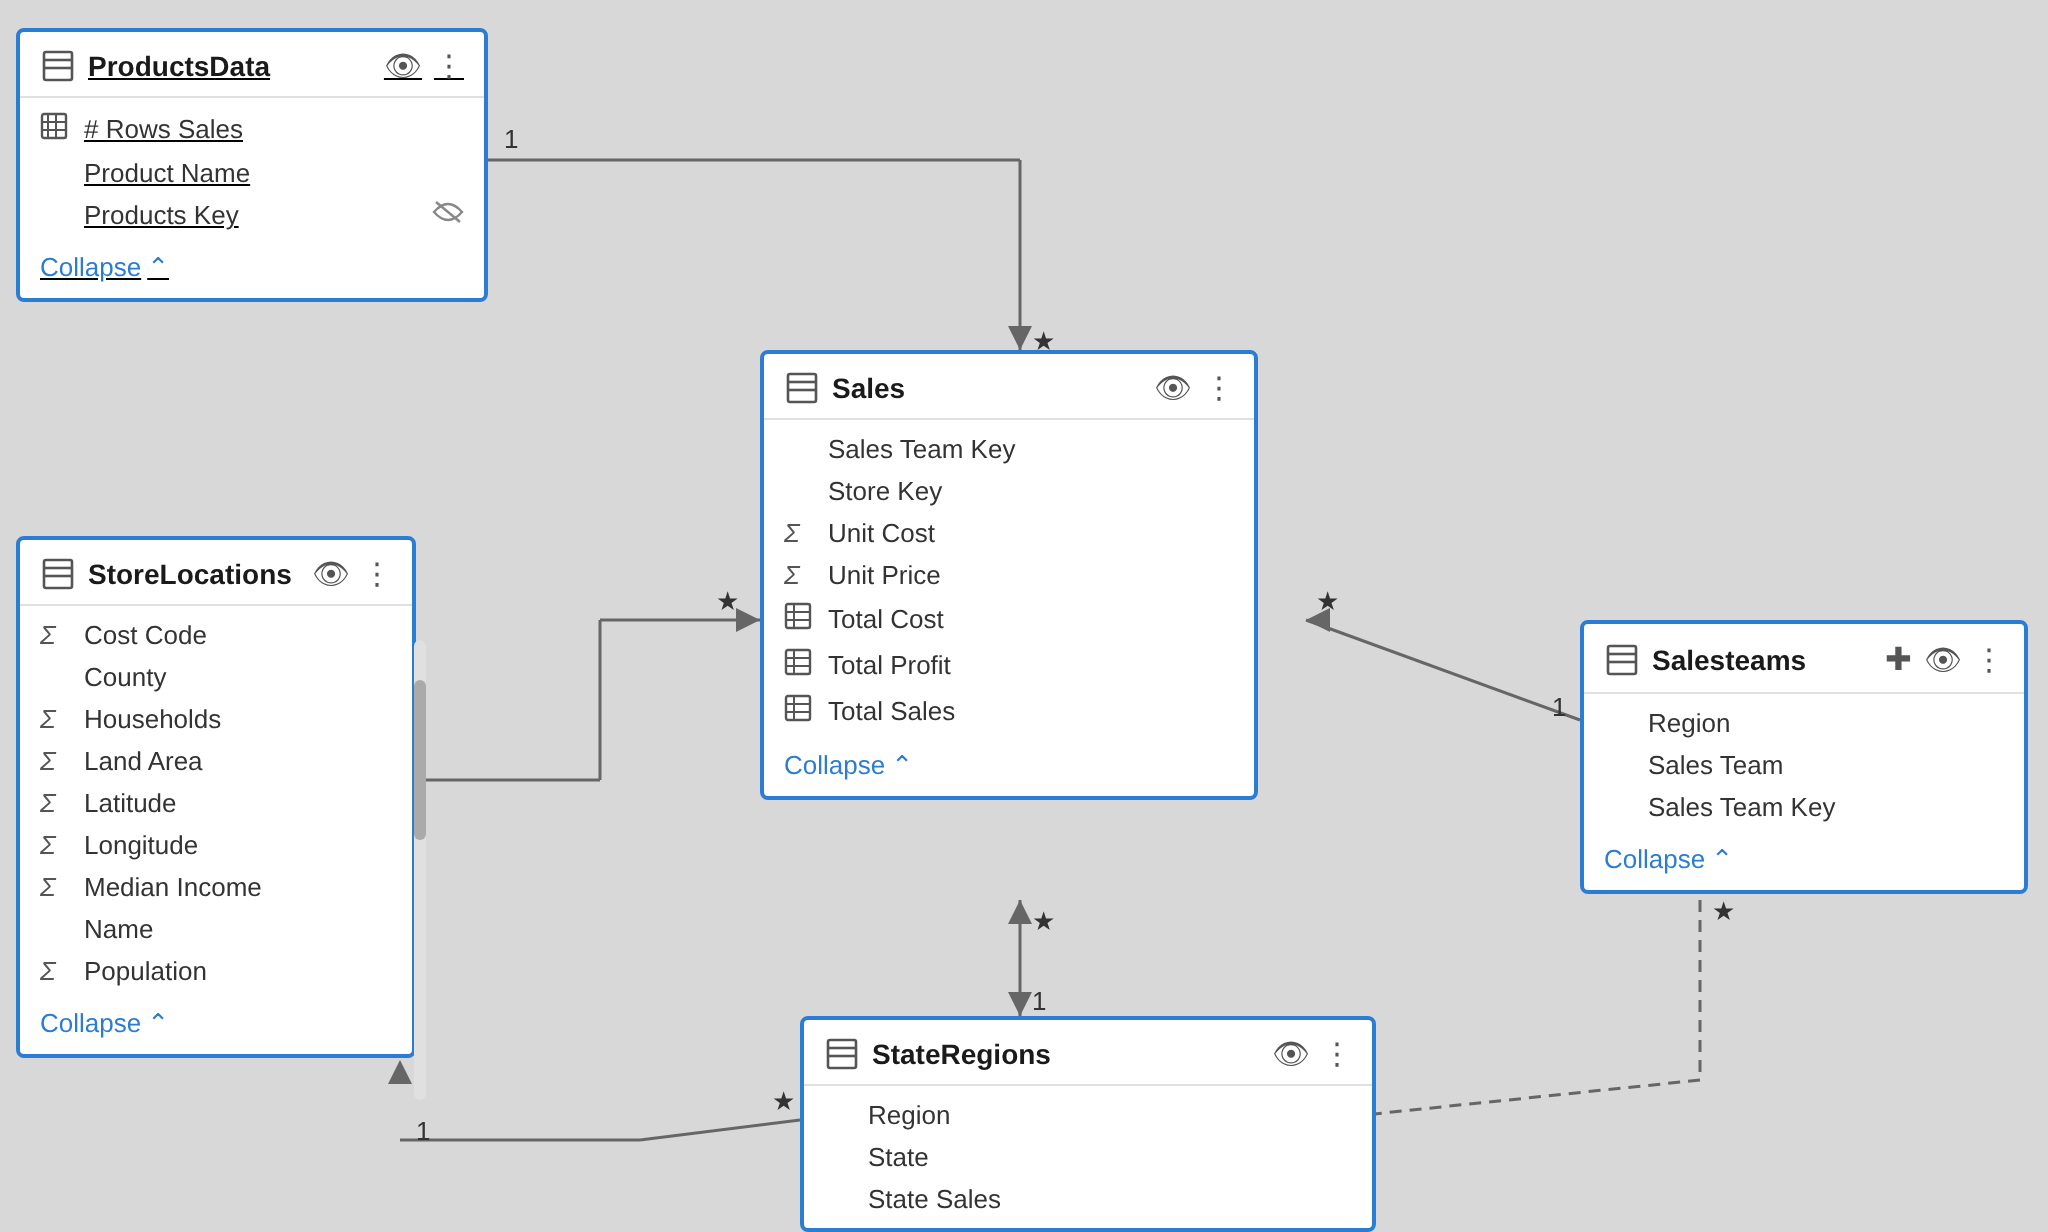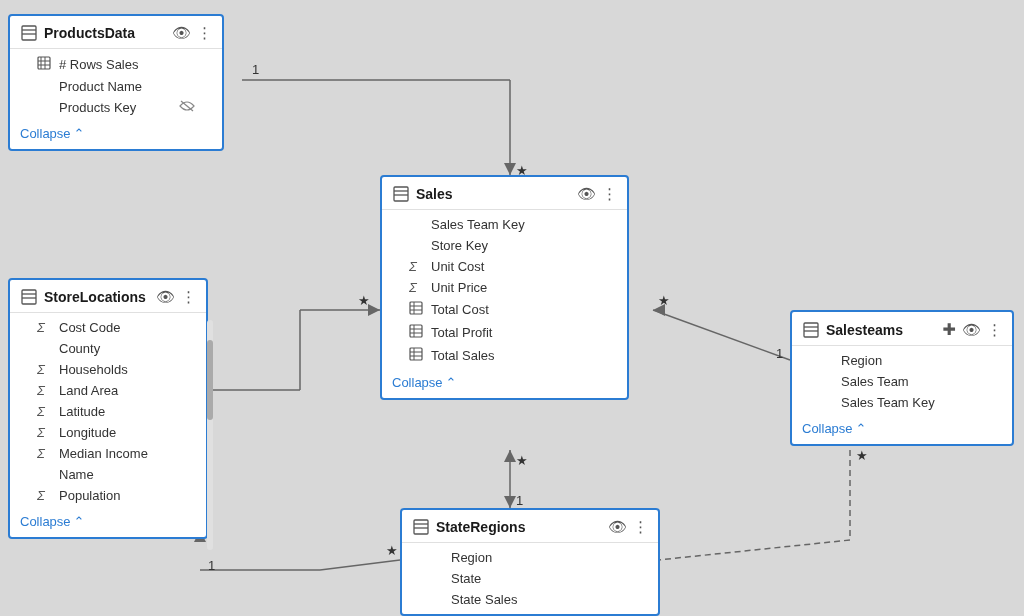--- a/index.html
+++ b/index.html
@@ -47,21 +47,21 @@
       color: #1a1a1a;
     }
     .header-icons {
       display: flex;
       gap: 6px;
       align-items: center;
       color: #555;
       font-size: 15px;
     }
     .field-list {
-      padding: 4px 17px;
+      padding: 4px 0;
     }
     .field-row {
       display: flex;
       align-items: center;
       padding: 3px 10px 3px 10px;
       gap: 6px;
       color: #333;
       font-size: 13px;
     }
     .field-icon {
@@ -163,21 +163,21 @@
     <line class="conn-line-dashed" x1="850" y1="450" x2="850" y2="540"></line>
     <line class="conn-line-dashed" x1="850" y1="540" x2="658" y2="560"></line>
     <text class="cardinality-label" x="640" y="555">★</text>
     <text class="cardinality-label" x="856" y="460">★</text>
 
     <polygon class="arrow-triangle" points="180,340 174,352 186,352" fill="#888"></polygon>
 
     <polygon class="arrow-triangle" points="180,490 174,478 186,478" fill="#888"></polygon>
   </svg>
 
-  <div class="table-card" style="left:8px; top:14px; width:216px;">
+  <div class="table-card" style="left:8px; top:14px; width:236px;text-decoration:underline;">
     <div class="table-header">
       <span class="table-icon">
         <svg width="16" height="16" viewBox="0 0 16 16">
             <rect x="1" y="1" width="14" height="14" rx="1" stroke="#555" stroke-width="1.3" fill="none"></rect>
             <line x1="1" y1="5" x2="15" y2="5" stroke="#555" stroke-width="1.3"></line>
             <line x1="1" y1="9" x2="15" y2="9" stroke="#555" stroke-width="1.3"></line>
           </svg>
       </span>
       <span class="table-title">ProductsData</span>
       <div class="header-icons">
@@ -212,21 +212,21 @@
             </svg>
         </span>
       </div>
     </div>
     <div class="collapse-link">
       <span>Collapse</span>
       <span>⌃</span>
     </div>
   </div>
 
-  <div class="table-card" style="left:8px; top:278px; width:200px;">
+  <div class="table-card" style="left:8px; top:268px; width:200px;">
     <div class="table-header">
       <span class="table-icon">
         <svg width="16" height="16" viewBox="0 0 16 16">
             <rect x="1" y="1" width="14" height="14" rx="1" stroke="#555" stroke-width="1.3" fill="none"></rect>
             <line x1="1" y1="5" x2="15" y2="5" stroke="#555" stroke-width="1.3"></line>
             <line x1="1" y1="9" x2="15" y2="9" stroke="#555" stroke-width="1.3"></line>
           </svg>
       </span>
       <span class="table-title">StoreLocations</span>
       <div class="header-icons">
@@ -343,21 +343,21 @@
         </span>
         <span class="field-name">Total Sales</span>
       </div>
     </div>
     <div class="collapse-link">
       <span>Collapse</span>
       <span>⌃</span>
     </div>
   </div>
 
-  <div class="table-card" style="left:400px; top:508px; width:260px;">
+  <div class="table-card" style="left:400px; top:508px; width:288px;">
     <div class="table-header">
       <span class="table-icon">
         <svg width="16" height="16" viewBox="0 0 16 16">
             <rect x="1" y="1" width="14" height="14" rx="1" stroke="#555" stroke-width="1.3" fill="none"></rect>
             <line x1="1" y1="5" x2="15" y2="5" stroke="#555" stroke-width="1.3"></line>
             <line x1="1" y1="9" x2="15" y2="9" stroke="#555" stroke-width="1.3"></line>
           </svg>
       </span>
       <span class="table-title">StateRegions</span>
       <div class="header-icons">

